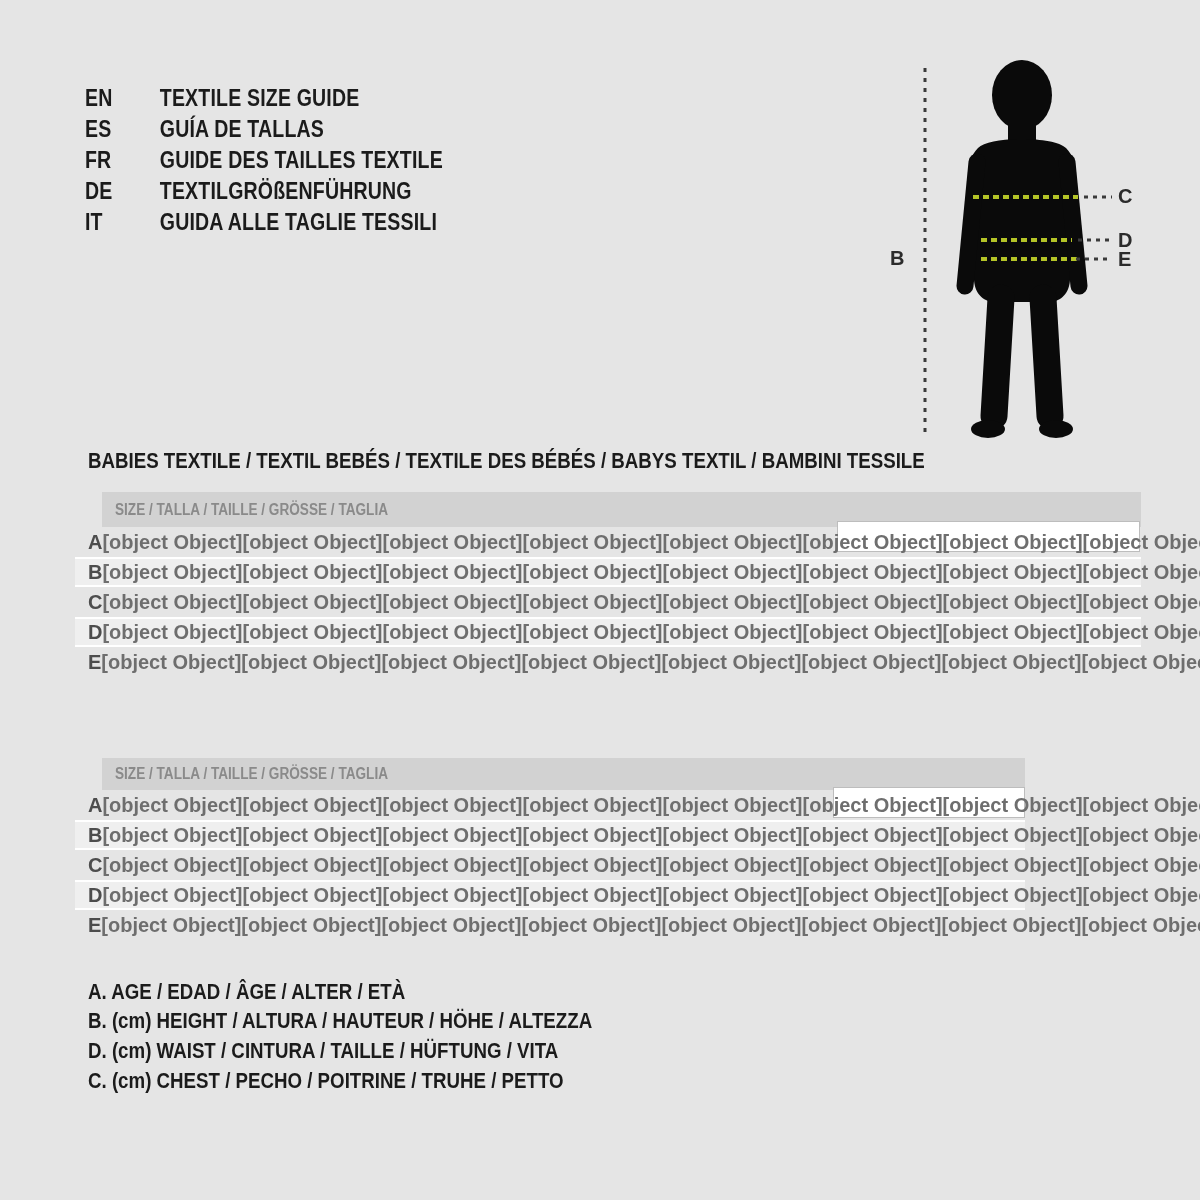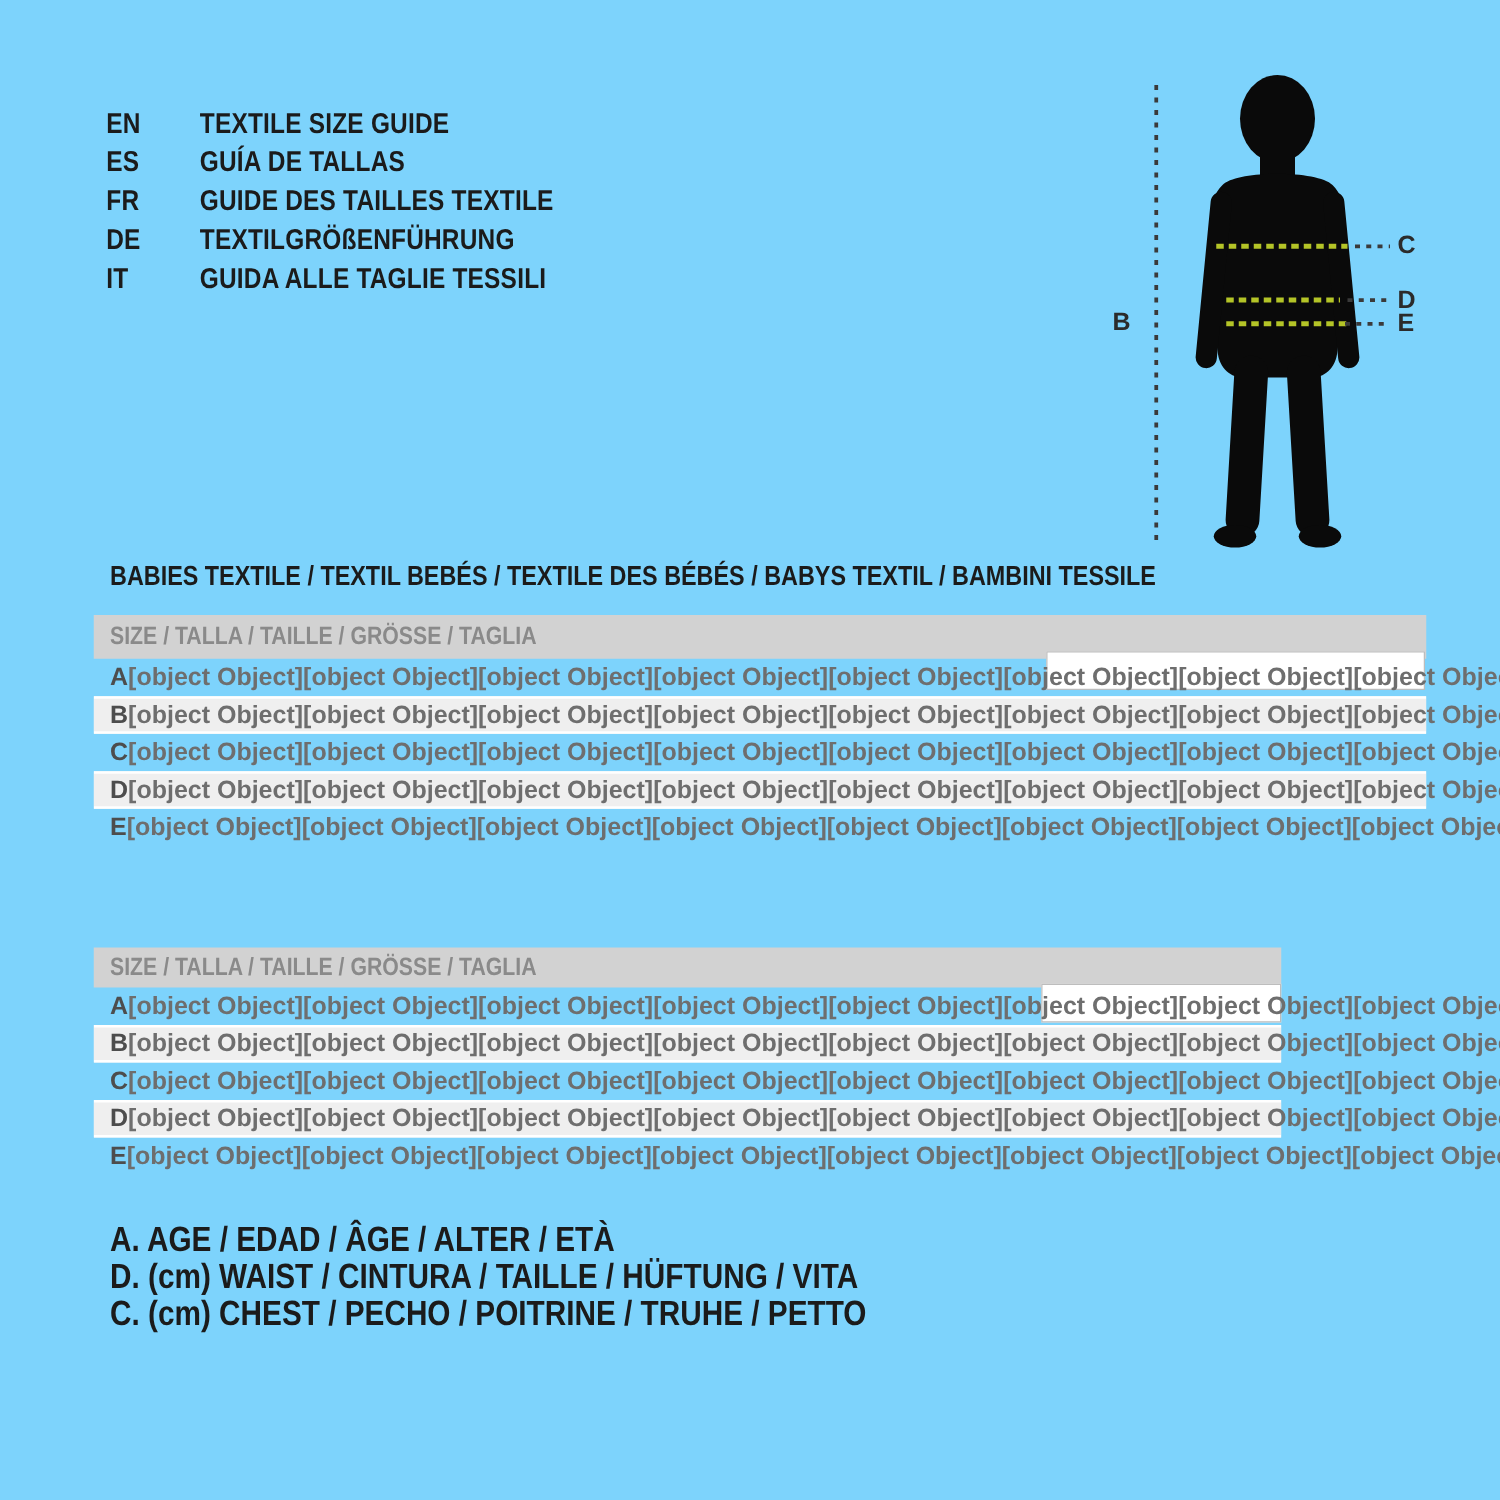--- a/index.html
+++ b/index.html
@@ -1,17 +1,17 @@
 <!DOCTYPE html>
 <html><head>
 <meta charset="utf-8">
 <style>
   html,body{margin:0;padding:0;background:#fff;}
   .canvas{
-    position:relative;width:1200px;height:1200px;background:#7dd3fc;
+    position:relative;width:1200px;height:1200px;background:#e5e5e5;
     font-family:"Liberation Sans",sans-serif;overflow:hidden;color:#1c1c1c;
   }
   .cx{display:inline-block;transform:scaleX(0.85);transform-origin:0 50%;white-space:nowrap;}
 
   
   .langs{position:absolute;left:85px;top:83px;}
   .lang-row{display:flex;height:31px;align-items:center;font-weight:bold;font-size:23px;
             letter-spacing:0.2px;transform:scaleX(0.85);transform-origin:0 50%;white-space:nowrap;color:#1b1b1b;}
   .lang-code{width:88px;}
 
@@ -23,39 +23,39 @@
   .lbl-c{left:258px;top:146px;}
   .lbl-d{left:258px;top:190px;}
   .lbl-e{left:258px;top:209px;}
 
   
   .section-heading{position:absolute;left:88px;font-size:22px;font-weight:bold;color:#1b1b1b;white-space:nowrap;}
 
   
   .sizetable{position:absolute;left:75px;}
   .band{background:#d2d2d2;display:flex;align-items:center;padding-left:13px;
-        font-size:20px;font-weight:bold;color:#8a8a8a;position:relative;z-index:0;}
+        font-size:16px;font-weight:bold;color:#8a8a8a;position:relative;z-index:0;margin-left:27px;}
   .trow{display:flex;height:30px;align-items:center;position:relative;z-index:2;}
   .trows .trow:nth-child(even){background:#efefef;box-shadow:0 -2px 0 #ffffff inset,0 2px 0 #ffffff inset;}
   .tlabel{width:34px;box-sizing:border-box;padding-left:13px;font-size:20px;font-weight:bold;color:#4d4d4d;}
   .tcells{flex:1;display:flex;}
   .tcell{flex:1;text-align:center;font-size:20px;font-weight:bold;color:#6e6e6e;white-space:nowrap;}
   .hbox{position:absolute;background:#ffffff;border:1px solid #bdbdbd;z-index:1;}
   .t1{top:492px;width:1066px;}
   .t1 .band{height:35px;}
   .t1 .hbox{left:762px;top:29px;width:301px;height:29px;}
   .t2{top:758px;width:950px;}
   .t2 .band{height:32px;}
   .t2 .hbox{left:758px;top:29px;width:190px;height:29px;}
   .h1{top:448px;}
   .h2{top:720px;}
 
   
   .legend{position:absolute;left:88px;top:977px;}
-  .legend-row{height:29.6px;display:flex;align-items:center;font-size:28px;font-weight:bold;color:#1b1b1b;}
+  .legend-row{height:29.6px;display:flex;align-items:center;font-size:22px;font-weight:bold;color:#1b1b1b;}
 </style>
 </head>
 <body>
 
 <div class="canvas">
 
   <div class="langs">
 
   <div class="lang-row">
       <span class="lang-code">EN</span>
@@ -268,20 +268,23 @@
       </div>
     <div class="hbox"></div>
   </div>
 
   <div class="legend">
 
   <div class="legend-row">
         <span class="cx">A. AGE / EDAD / ÂGE / ALTER / ETÀ</span>
       </div>
       <div class="legend-row">
+        <span class="cx">B. (cm) HEIGHT / ALTURA / HAUTEUR / HÖHE / ALTEZZA</span>
+      </div>
+      <div class="legend-row">
         <span class="cx">D. (cm) WAIST / CINTURA / TAILLE / HÜFTUNG / VITA</span>
       </div>
       <div class="legend-row">
         <span class="cx">C. (cm) CHEST / PECHO / POITRINE / TRUHE / PETTO</span>
       </div>
     </div>
 
 </div>
 
 </body></html>

